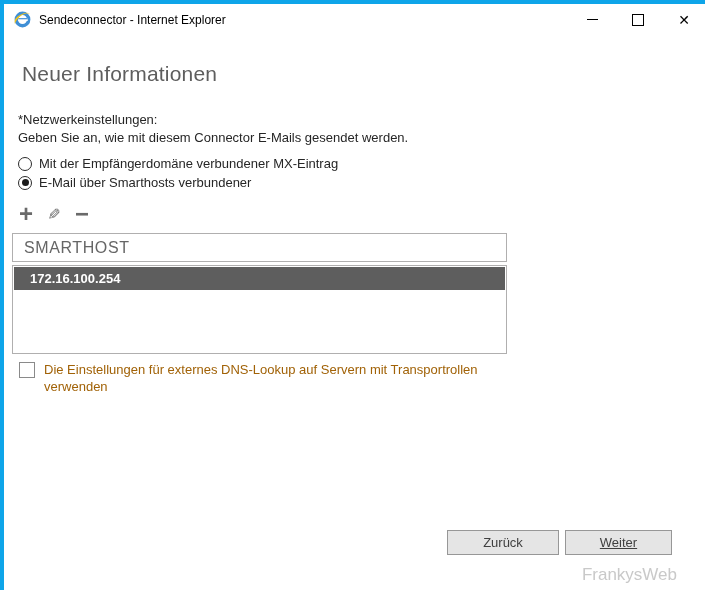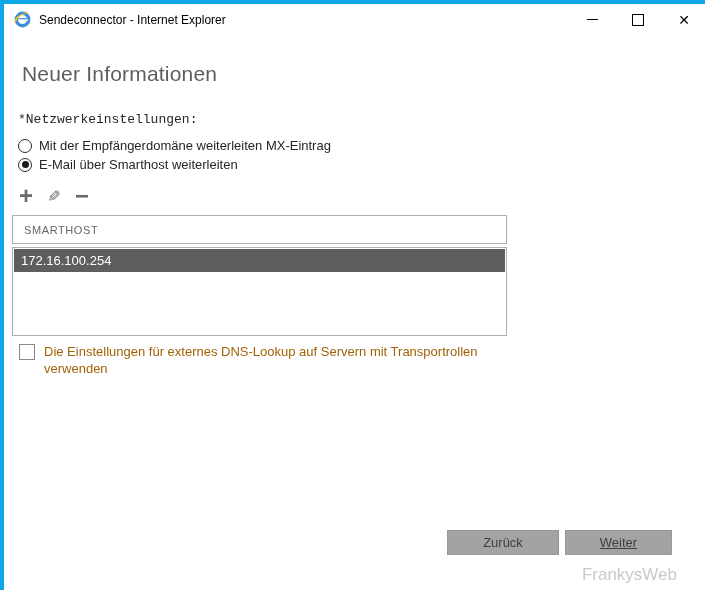--- a/index.html
+++ b/index.html
@@ -14,48 +14,48 @@
   .controls { position:absolute; right:0; top:0; height:31px; display:flex; }
   .ctrl { width:46px; height:31px; display:flex; align-items:center; justify-content:center; cursor:pointer; }
   .min-glyph { width:11px; height:0; border-top:1px solid #000; display:inline-block; }
   .max-glyph { width:10px; height:10px; border:1px solid #000; display:inline-block; }
   .close-glyph { font-size:14px; color:#000; line-height:1; }
   
   .content { padding:0 14px; }
   h1.page-title { margin:27px 0 0 4px; font-size:21px; font-weight:300; color:#5e5e5e; letter-spacing:0.2px; }
   .intro { margin:30px 0 0 0; font-size:13px; color:#262626; line-height:18px; max-width:655px; }
   .link { color:#0072c6; text-decoration:none; }
-  .section-label { margin:25px 0 0 0; font-size:13px; color:#262626; line-height:18px;font-family:Liberation Mono, monospace; }
+  .section-label { margin:25px 0 0 0; font-size:13px; color:#262626; line-height:18px; }
   .radio-group { margin-top:9px; }
   .radio-row { display:flex; align-items:center; margin-top:4px; font-size:13px; color:#262626; }
   .radio-circle { width:12px; height:12px; border:1px solid #2b2b2b; border-radius:50%; margin-right:7px; flex:0 0 auto; display:flex; align-items:center; justify-content:center; background:#fff; }
   .radio-circle .dot { width:7px; height:7px; border-radius:50%; background:#1a1a1a; display:none; }
   .radio-row.selected .radio-circle .dot { display:block; }
   .toolbar { margin:13px 0 0 -2px; display:flex; align-items:center; height:22px; }
   .tool { color:#6a6a6a; cursor:pointer; display:inline-flex; align-items:center; justify-content:center; width:20px; margin-right:8px; }
   .tool-add { font-size:24px; font-weight:bold; }
   .tool-edit { font-size:16px; transform:scaleX(-1); }
   .tool-remove { font-size:24px; font-weight:bold; }
   .grid-header {
     margin:8px 0 0 -6px; width:495px; height:29px; box-sizing:border-box;
     border:1px solid #b0afaf; display:flex; align-items:center; padding-left:11px;
-    font-size:11px; color:#666; letter-spacing:0.6px;
+    font-size:16px; color:#666; letter-spacing:0.6px;
   }
   .grid-body {
     margin:3px 0 0 -6px; width:495px; height:89px; box-sizing:border-box;
     border:1px solid #b0afaf; background:#fff; padding:1px;
   }
-  .grid-row { height:23px; background:#5e5e5e; color:#fff; font-size:13px; font-weight:normal; display:flex; align-items:center; padding-left:7px; cursor:default; }
+  .grid-row { height:23px; background:#5e5e5e; color:#fff; font-size:13px; font-weight:bold; display:flex; align-items:center; padding-left:16px; cursor:default; }
   .checkbox-row { margin:7px 0 0 0; display:flex; align-items:flex-start; }
   .checkbox { width:14px; height:14px; border:1px solid #8a8a8a; background:#fff; margin:1px 9px 0 1px; flex:0 0 auto; cursor:pointer; }
   .checkbox-label { font-size:13px; color:#a16207; line-height:17px; max-width:445px; }
   
   .footer-buttons { position:absolute; right:35px; bottom:37px; display:flex; }
   .btn {
-    height:25px; box-sizing:border-box; border:1px solid #979797; background:#a3a3a3;
+    height:25px; box-sizing:border-box; border:1px solid #979797; background:#e5e5e5;
     color:#404040; font-size:13px; font-family:"Liberation Sans", sans-serif;
     display:flex; align-items:center; justify-content:center; margin-left:6px; cursor:pointer;
   }
   .btn-back { width:112px; }
   .btn-next { width:107px;text-decoration:underline; }
   .btn-cancel { width:133px; }
   .watermark { position:absolute; right:30px; bottom:7px; font-size:17px; color:#c9c9c9; }
 </style>
 </head>
 <body>
@@ -84,32 +84,33 @@
         </span>
     </div>
   </div>
 
   <div class="content">
     <h1 class="page-title">Neuer Informationen</h1>
 
 
     <div class="section-label">
       <div>*Netzwerkeinstellungen:</div>
+      <div>Geben Sie an, wie mit diesem Connector E-Mails gesendet werden.</div>
     </div>
 
     <div class="radio-group">
       <div class="radio-row" id="radio-opt-0">
         <span class="radio-circle"></span>
-        <span>Mit der Empfängerdomäne weiterleiten MX-Eintrag</span>
+        <span>Mit der Empfängerdomäne verbundener MX-Eintrag</span>
       </div>
       <div class="radio-row selected" id="radio-opt-1">
         <span class="radio-circle">
             <span class="dot"></span>
           </span>
-        <span>E-Mail über Smarthost weiterleiten</span>
+        <span>E-Mail über Smarthosts verbundener</span>
       </div>
     </div>
 
     <div class="toolbar">
       <span class="tool tool-add">
           <span>+</span>
         </span>
       <span class="tool tool-edit">
           <span>✎</span>
         </span>

